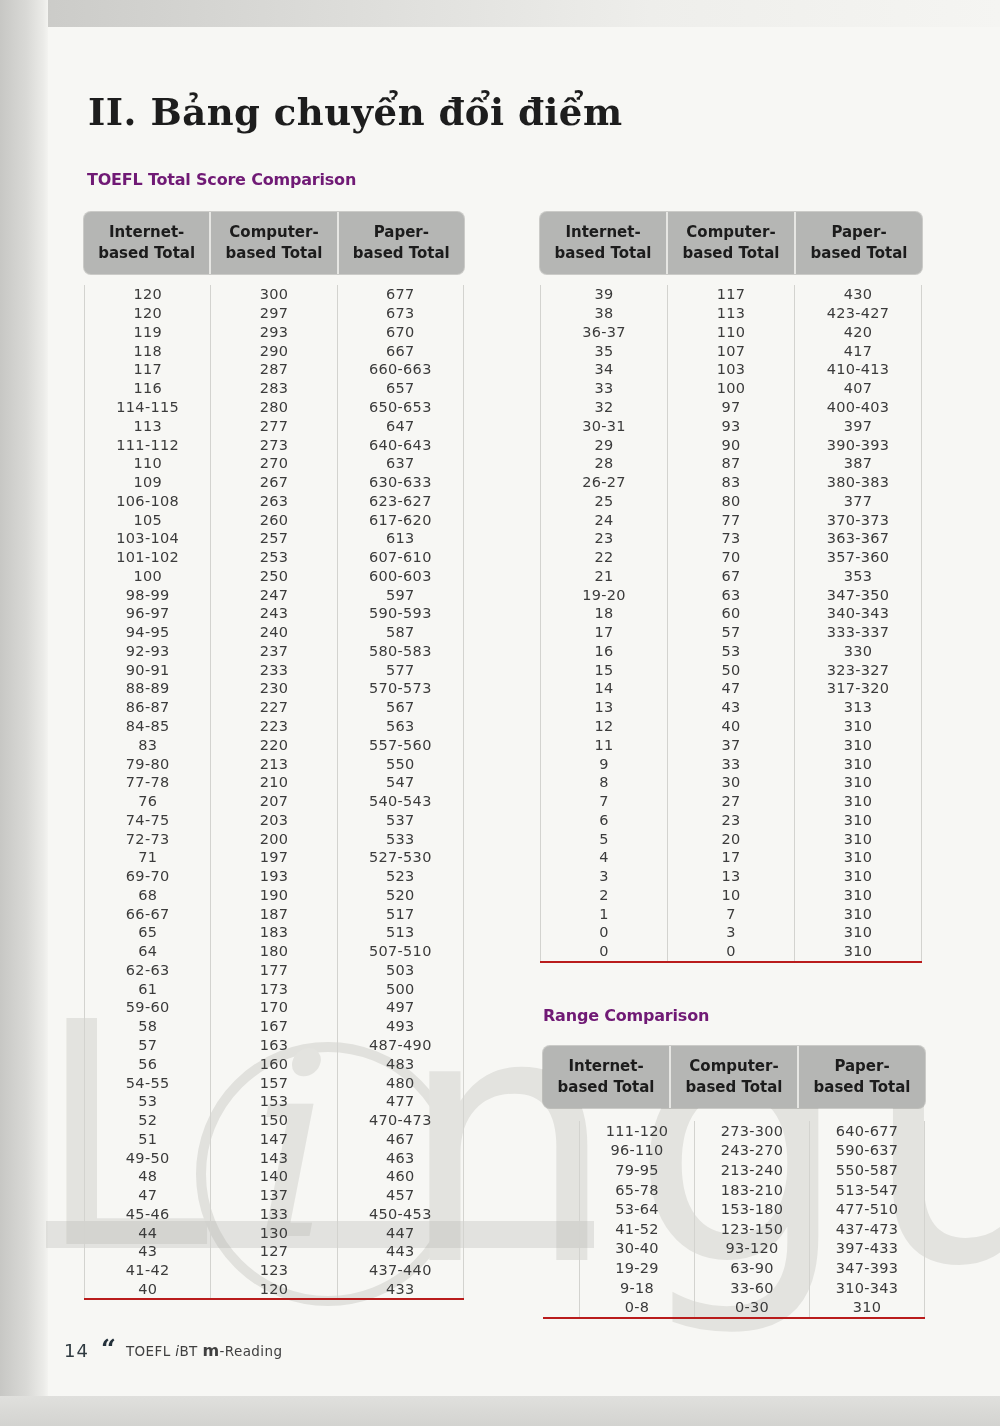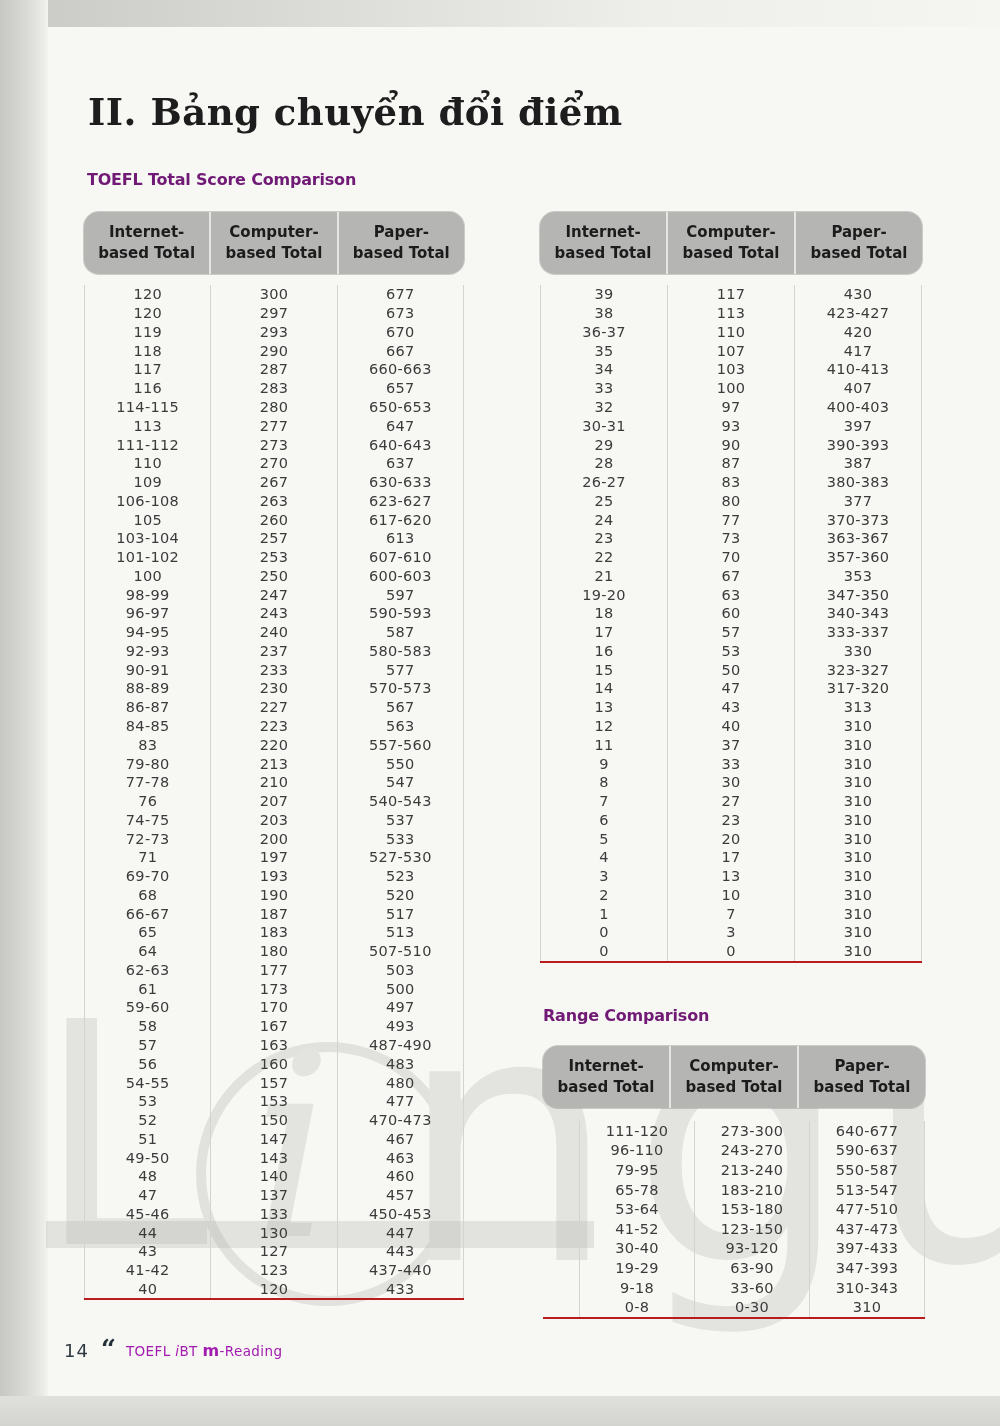--- a/index.html
+++ b/index.html
@@ -31,21 +31,21 @@
     font-size:37px;color:#1d1d1d;letter-spacing:0.5px;margin-top:24px;}
   .section-heading{position:absolute;z-index:2;font-weight:bold;font-size:16px;
     color:#701a75;letter-spacing:-0.2px;}
   #heading-score{left:87px;top:170px;}
   #heading-range{left:543px;top:1006px;}
   
   .table{position:absolute;z-index:2;}
   #table-left{left:84px;top:212px;width:380px;}
   #table-right{left:540px;top:212px;width:382px;}
   #table-range{left:543px;top:1046px;width:382px;}
-  .thead{display:flex;height:62px;background:#b5b6b4;border-radius:15px;overflow:hidden;
+  .thead{display:flex;height:62px;background:#b5b6b4;border-radius:7px;overflow:hidden;
     box-shadow:0 0 0 1px rgba(120,120,118,0.35);}
   .hcell{flex:1;display:flex;align-items:center;justify-content:center;text-align:center;
     white-space:pre-line;font-weight:bold;font-size:15px;line-height:1.4;color:#1c1c1c;
     border-right:2px solid #e6e6e3;}
   .hcell:last-child{border-right:none;}
   .tbody{border-bottom:2px solid #b91c1c;}
   #table-left .tbody{margin-top:11px;}
   #table-right .tbody{margin-top:11px;}
   #table-range .tbody{margin-top:13px;}
   .trow{display:flex;height:18.78px;}
@@ -53,21 +53,21 @@
   .tcell{flex:1;display:flex;align-items:center;justify-content:center;
     font-size:14.5px;color:#3b3b3b;letter-spacing:0.3px;
     border-right:1px solid #d3d3cf;height:100%;}
   .trow .tcell:first-child{border-left:1px solid #d3d3cf;}
   
   .footer{position:absolute;left:64px;top:1340px;z-index:2;display:flex;
     align-items:center;}
   .footer-page{font-size:18px;color:#2f3a40;letter-spacing:1px;}
   .footer-quote{font-family:"DejaVu Serif","Liberation Serif",serif;font-weight:bold;
     font-size:26px;color:#24313a;margin:0 10px 0 12px;line-height:0.4;height:14px;}
-  .footer-title{font-size:13.5px;color:#a21caf;letter-spacing:0.4px;}
+  .footer-title{font-size:13.5px;color:#404040;letter-spacing:0.4px;}
   .footer-title .ibt-i{font-style:italic;}
   .footer-title .m-glyph{font-size:16px;font-weight:bold;}
 </style>
 </head>
 <body>
 
 <div class="edge-top"></div>
 <div class="edge-left"></div>
 <div class="edge-bottom"></div>
 

